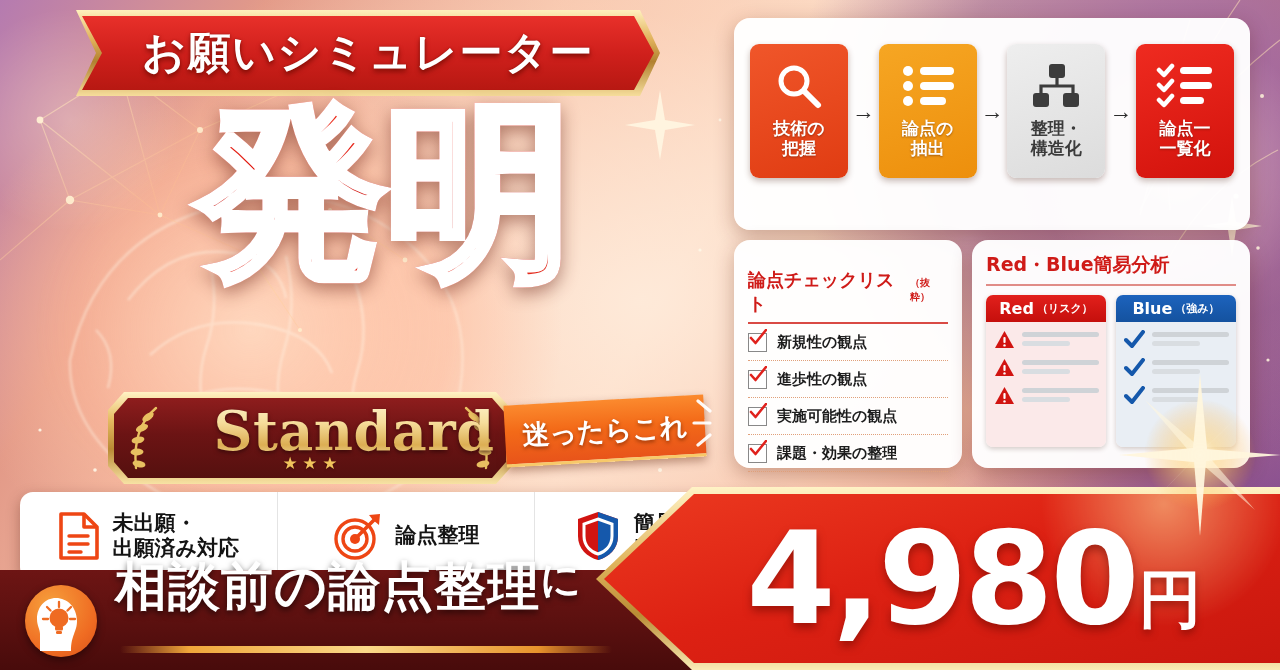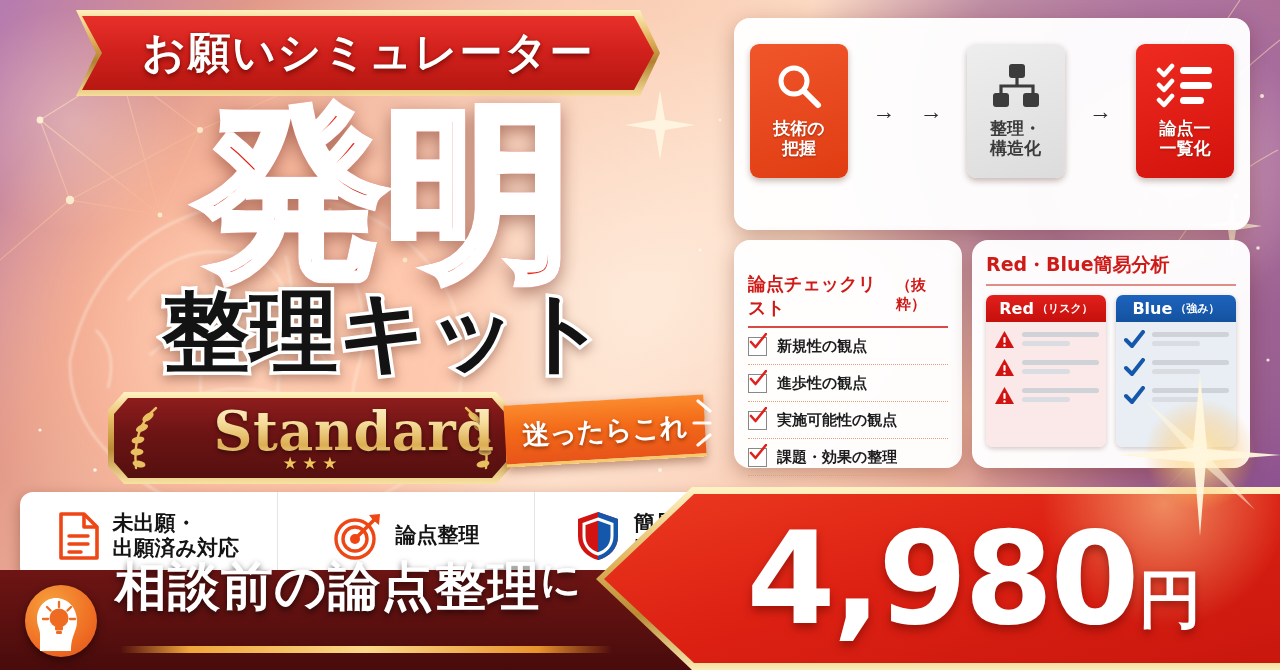--- a/index.html
+++ b/index.html
@@ -158,21 +158,21 @@
     text-shadow:0 1px 2px rgba(70,20,0,.45);
   }
   .fc3 .flow-lab{ color:#3b3b3b; text-shadow:none; }
   .flow-arrow{ color:#2b2b2b; font-size:23px; font-weight:900; line-height:1; }
 
   
   #check-panel{ left:734px; top:240px; width:228px; height:228px; padding:12px 14px; }
   .chk-head{ display:flex; align-items:baseline; gap:5px; }
   .chk-title{ color:#cf1b18; font-size:18px; font-weight:900;
     font-family:"DejaVu Sans","Liberation Sans",sans-serif; }
-  .chk-sub{ color:#cf1b18; font-size:15px; font-weight:700;margin-top:24px; }
+  .chk-sub{ color:#cf1b18; font-size:10px; font-weight:700;margin-top:24px; }
   .chk-rule{ height:1.5px; background:#d94a44; margin-top:6px; }
   .chk-item{ display:flex; align-items:center; gap:10px; padding:9px 0 8px;
              border-bottom:1px dotted #e0a07a; }
   .chk-item:last-child{ }
   .chk-box{ width:19px; height:19px; flex:0 0 19px; border:1.6px solid #888;
             background:#fff; position:relative; }
   .chk-label{ font-size:15px; font-weight:700; color:#1d1d1d;
               font-family:"DejaVu Sans","Liberation Sans",sans-serif; }
 
   
@@ -357,21 +357,20 @@
       <path d="M64 560 l4 22 l22 4 l-22 4 l-4 22 l-4 -22 l-22 -4 l22 -4 z" fill="#fff3d4" opacity=".6"></path>
     </g>
   </svg>
   <div class="bg-glow"></div>
 
   <div class="ribbon-gold"></div>
   <div class="ribbon"></div>
   <div class="ribbon-text">お願いシミュレーター</div>
 
   <div class="title-red">発明</div>
-  <div class="title-black">整理キット</div>
 
   <div class="std-outer"></div>
   <div class="std-inner"></div>
   <svg class="laurel l" viewBox="0 0 44 70">
     <g stroke="#e8c061" stroke-width="2.4" fill="none" stroke-linecap="round">
       <path d="M34 4 Q10 24 14 64"></path>
     </g>
     <g fill="#e8c061">
       <ellipse cx="26" cy="13" rx="6.5" ry="3.4" transform="rotate(-35 26 13)"></ellipse>
       <ellipse cx="20" cy="24" rx="6.5" ry="3.4" transform="rotate(-25 20 24)"></ellipse>
@@ -413,20 +412,35 @@
           <svg width="50" height="50" viewBox="0 0 50 50">
             <circle cx="20" cy="20" r="13" fill="none" stroke="#fff" stroke-width="5"></circle>
             <path d="M30 30 L44 44" stroke="#fff" stroke-width="6" stroke-linecap="round"></path>
           </svg>
         </div>
         <div class="flow-lab">技術の<br>把握</div>
       </div>
 
       <div class="flow-arrow">→</div>
 
+      <div class="flow-card fc2">
+        <div class="flow-ico">
+          <svg width="56" height="48" viewBox="0 0 56 48">
+            <g fill="#fff">
+              <circle cx="8" cy="9" r="5"></circle>
+                <circle cx="8" cy="24" r="5"></circle>
+                <circle cx="8" cy="39" r="5"></circle>
+              <rect x="20" y="5" width="34" height="8" rx="4"></rect>
+              <rect x="20" y="20" width="34" height="8" rx="4"></rect>
+              <rect x="20" y="35" width="26" height="8" rx="4"></rect>
+            </g>
+          </svg>
+        </div>
+        <div class="flow-lab">論点の<br>抽出</div>
+      </div>
 
       <div class="flow-arrow">→</div>
 
       <div class="flow-card fc3">
         <div class="flow-ico">
           <svg width="52" height="48" viewBox="0 0 52 48">
             <g fill="#3c3c3c">
               <rect x="19" y="2" width="16" height="14" rx="3"></rect>
               <rect x="3" y="31" width="16" height="14" rx="3"></rect>
               <rect x="33" y="31" width="16" height="14" rx="3"></rect>

